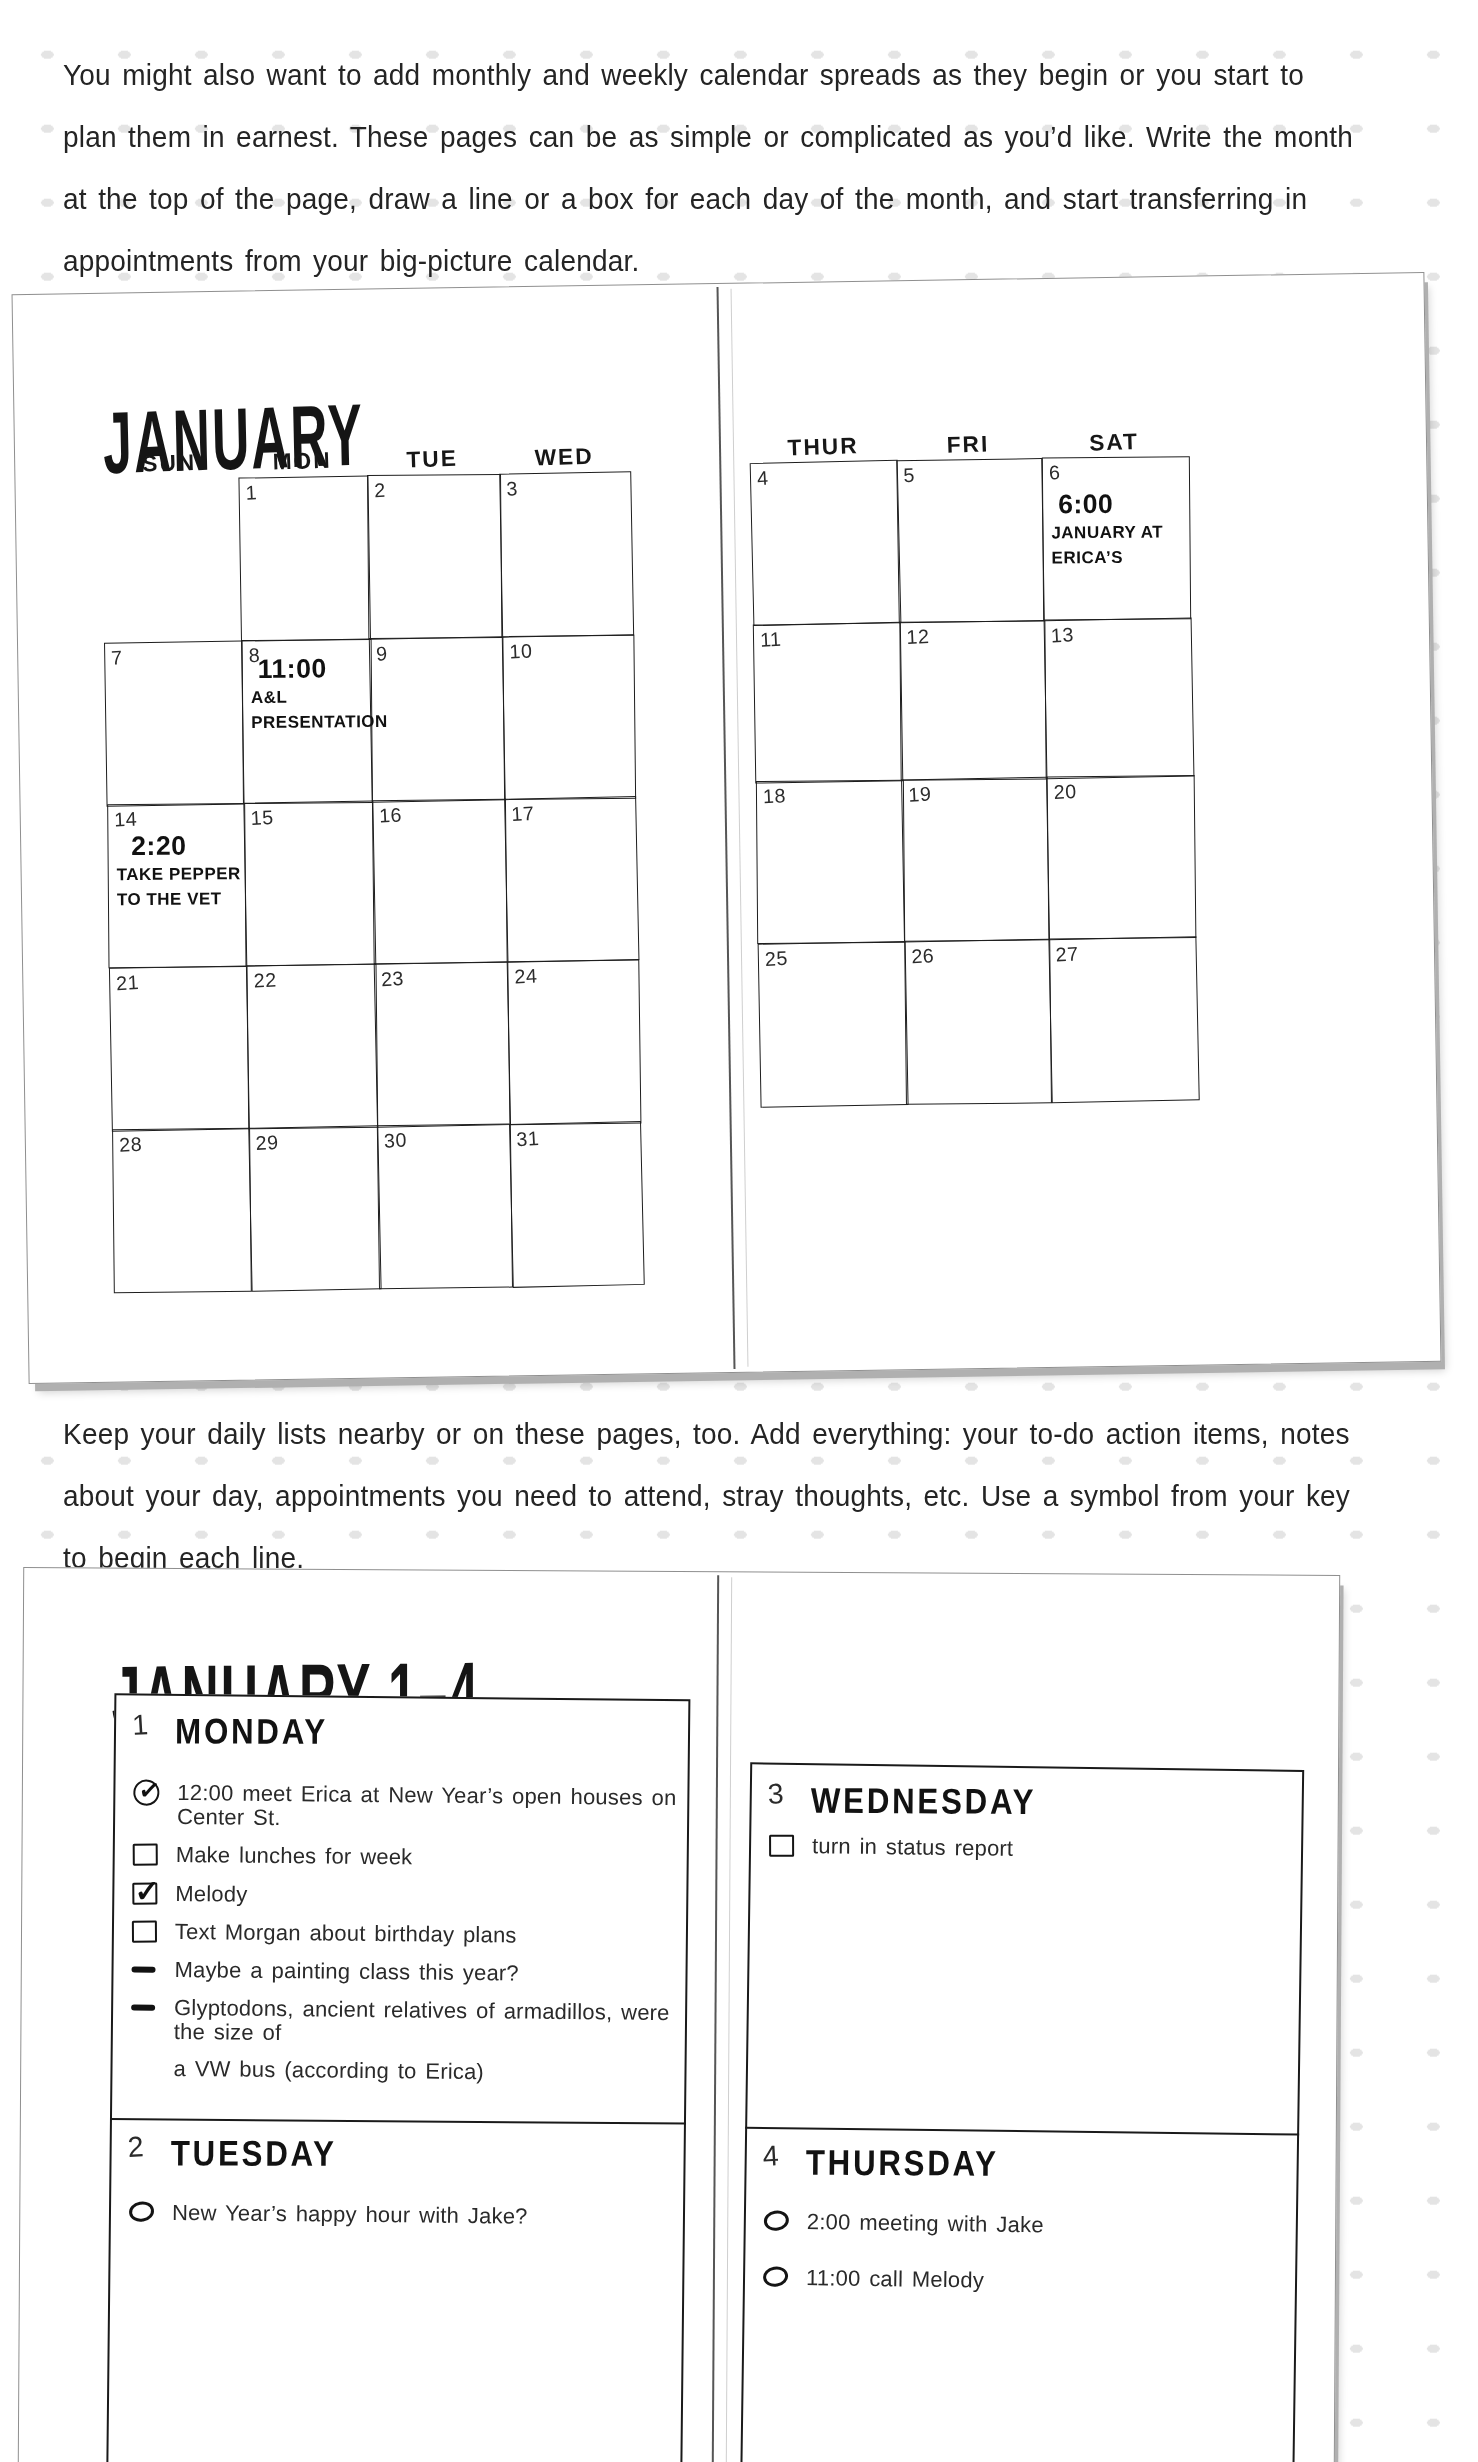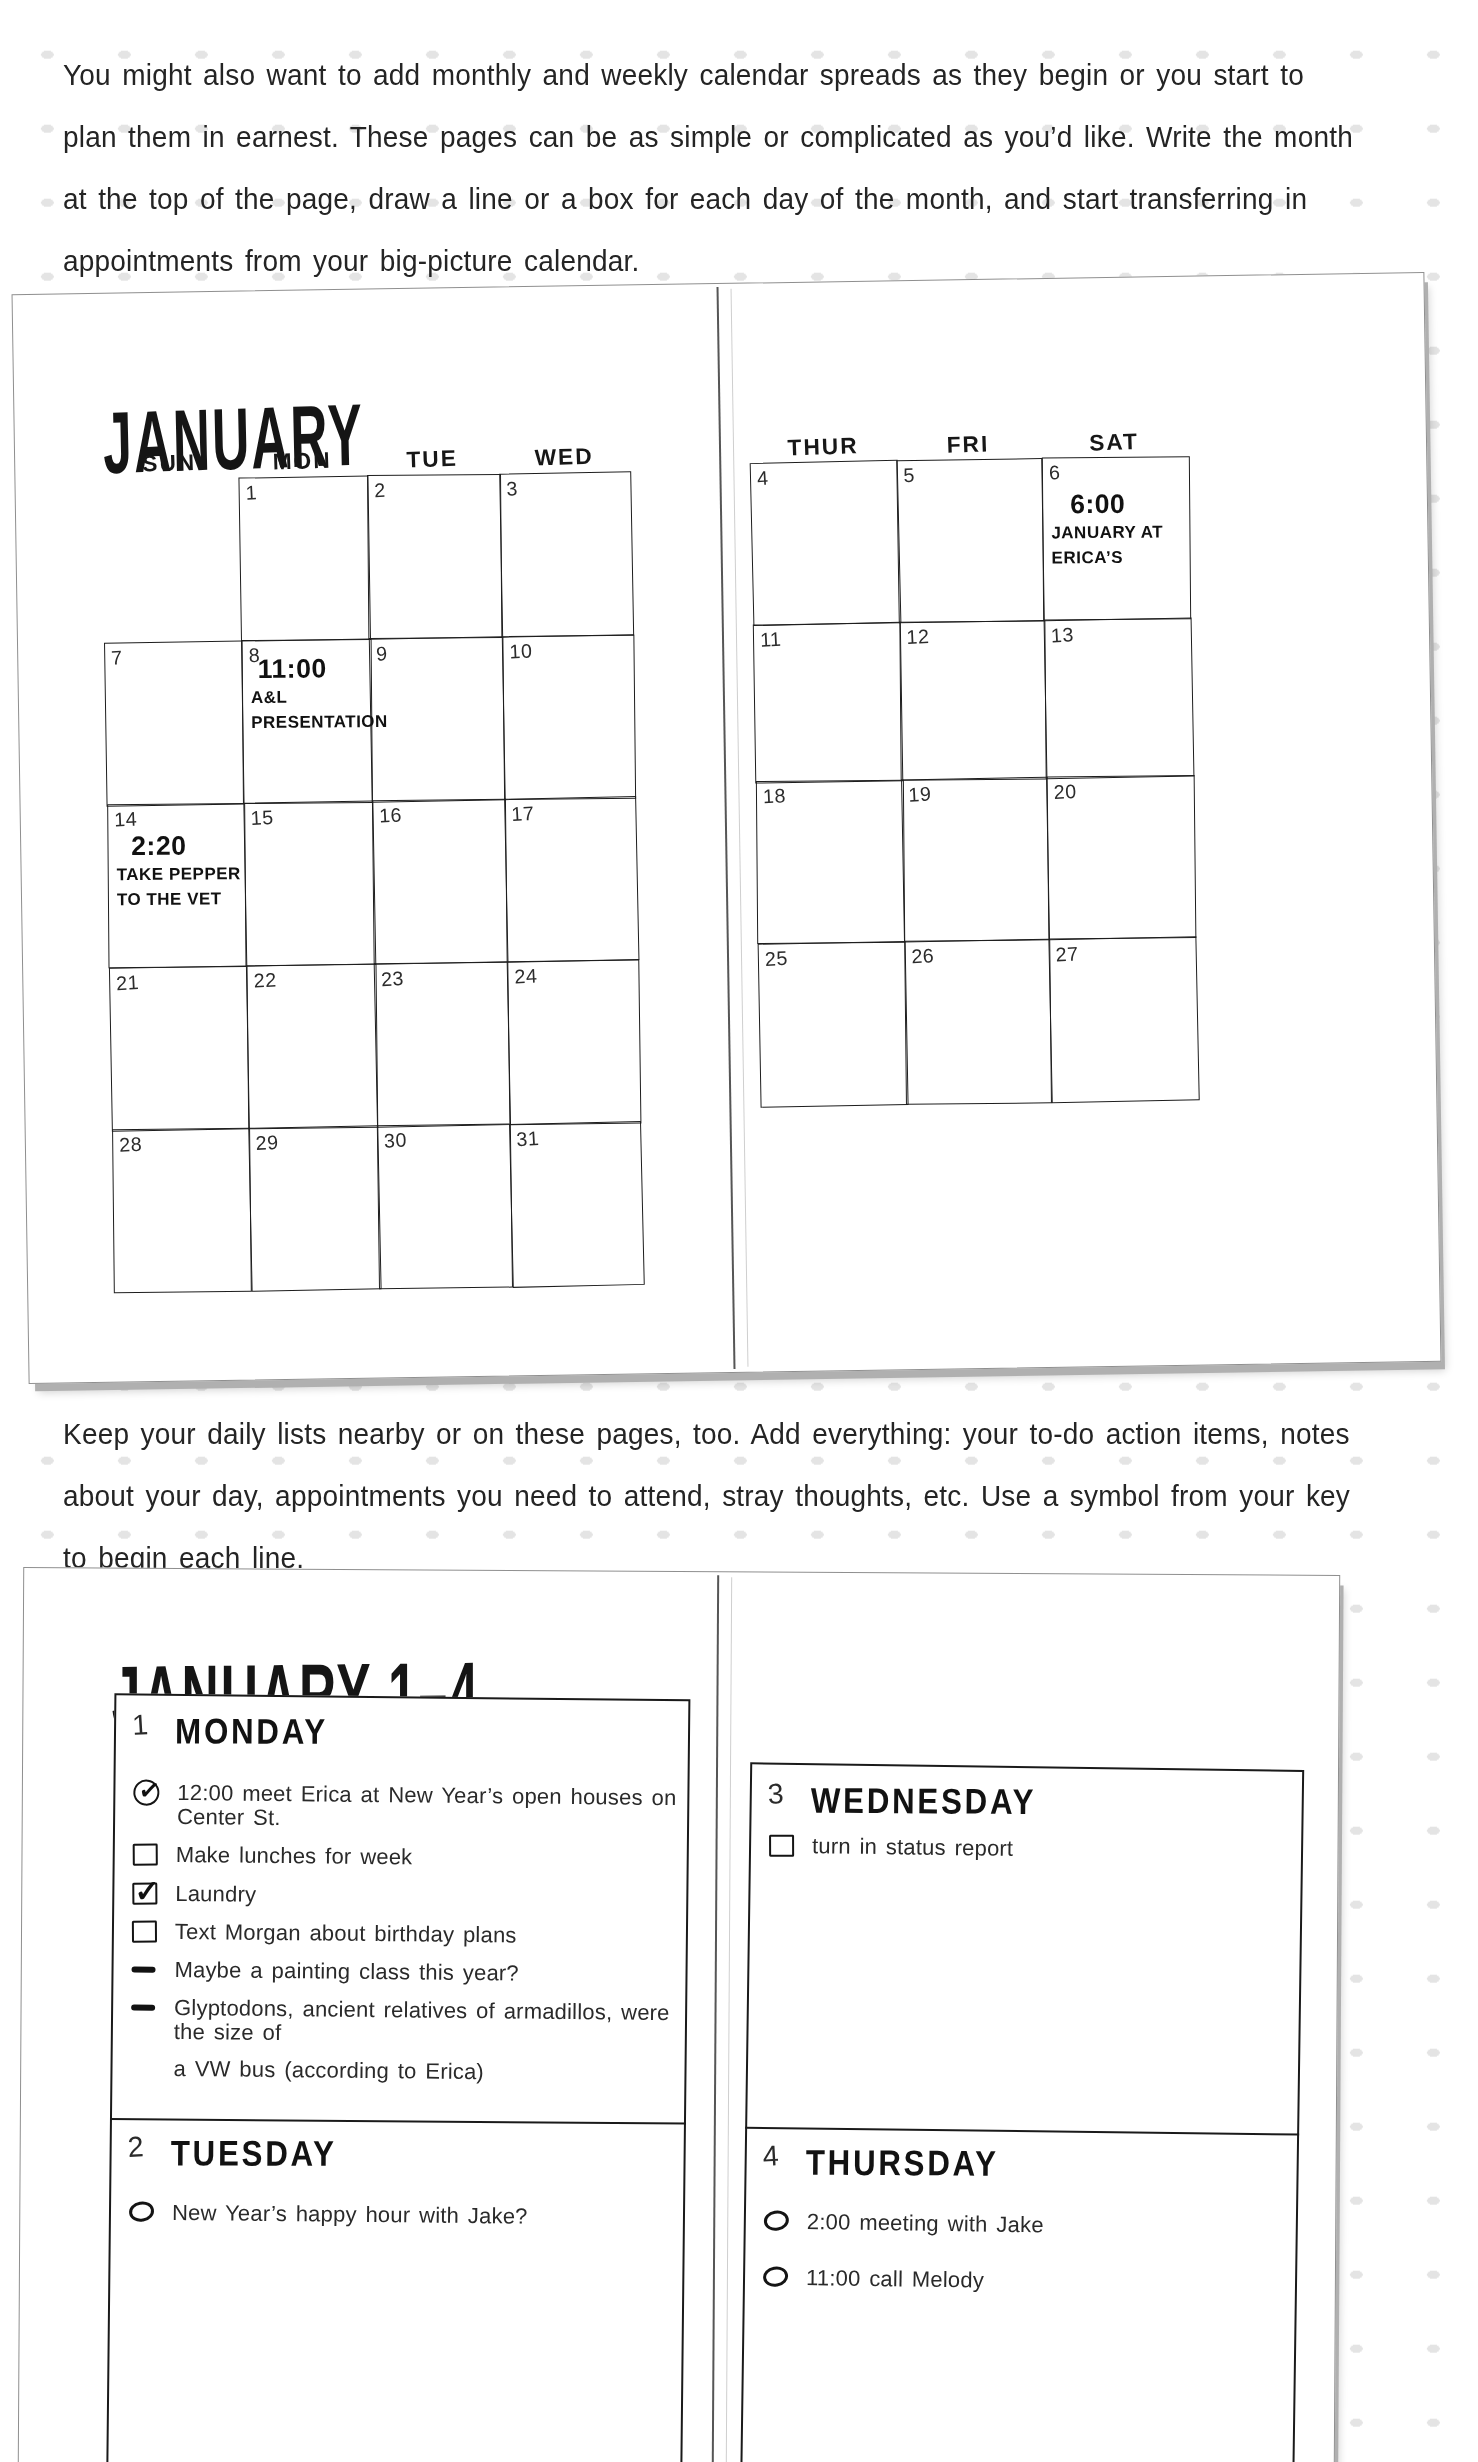--- a/index.html
+++ b/index.html
@@ -169,21 +169,21 @@
     <div id="mgrid-right">
         <div class="mcell" style="left: 735px; top: 179px; width: 148px; height: 163px; transform: rotate(-0.42deg);">
           <span class="dnum">4</span>
         </div>
         <div class="mcell" style="left: 881px; top: 179px; width: 146px; height: 163px; transform: rotate(0deg);">
           <span class="dnum">5</span>
         </div>
         <div class="mcell" style="left: 1026px; top: 179px; width: 148px; height: 163px; transform: rotate(0.42deg);">
           <span class="dnum">6</span>
           <div class="mevent" style="top: 30.5px;">
-            <div class="etime" style="margin-left: 19px;">6:00</div>
+            <div class="etime" style="margin-left: 7px;">6:00</div>
             <div class="enote">JANUARY AT</div>
             <div class="enote">ERICA’S</div>
           </div>
         </div>
         <div class="mcell" style="left: 735px; top: 341px; width: 148px; height: 159px; transform: rotate(0deg);">
           <span class="dnum">11</span>
         </div>
         <div class="mcell" style="left: 881px; top: 341px; width: 146px; height: 159px; transform: rotate(0.42deg);">
           <span class="dnum">12</span>
         </div>
@@ -230,21 +230,21 @@
             <div class="item">
               <span class="icn circle-check"></span>
               <span class="itext">12:00 meet Erica at New Year’s open houses on Center St.</span>
             </div>
             <div class="item">
               <span class="icn checkbox"></span>
               <span class="itext">Make lunches for week</span>
             </div>
             <div class="item">
               <span class="icn checkbox-checked"></span>
-              <span class="itext">Laundry</span>
+              <span class="itext">Melody</span>
             </div>
             <div class="item">
               <span class="icn checkbox"></span>
               <span class="itext">Text Morgan about birthday plans</span>
             </div>
             <div class="item">
               <span class="icn dash"></span>
               <span class="itext">Maybe a painting class this year?</span>
             </div>
             <div class="item">

